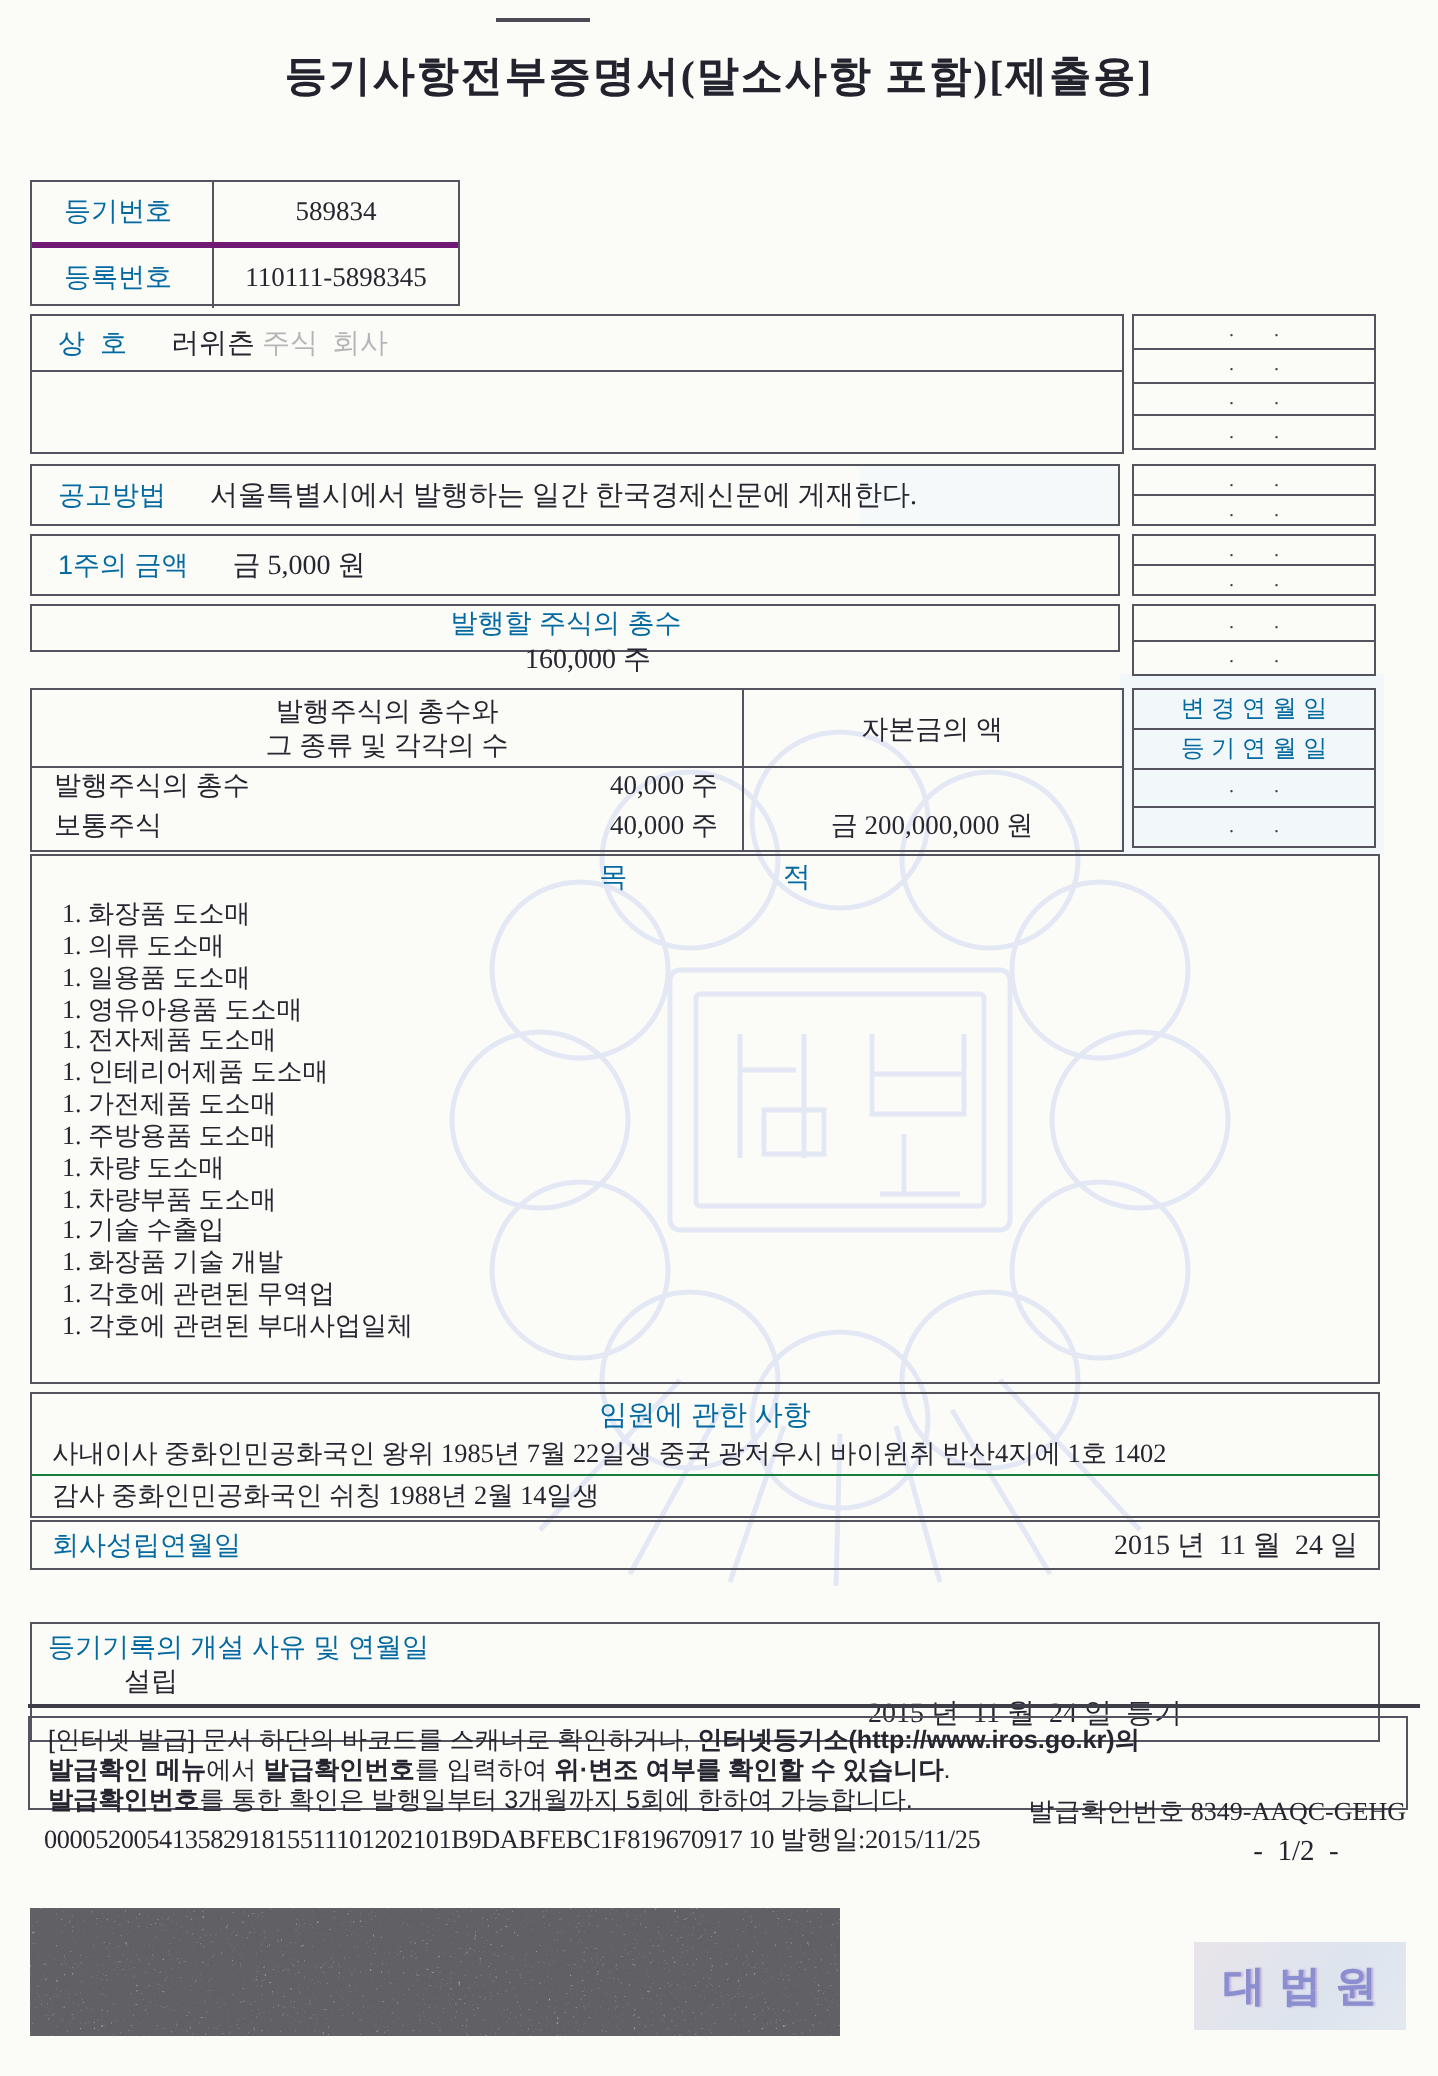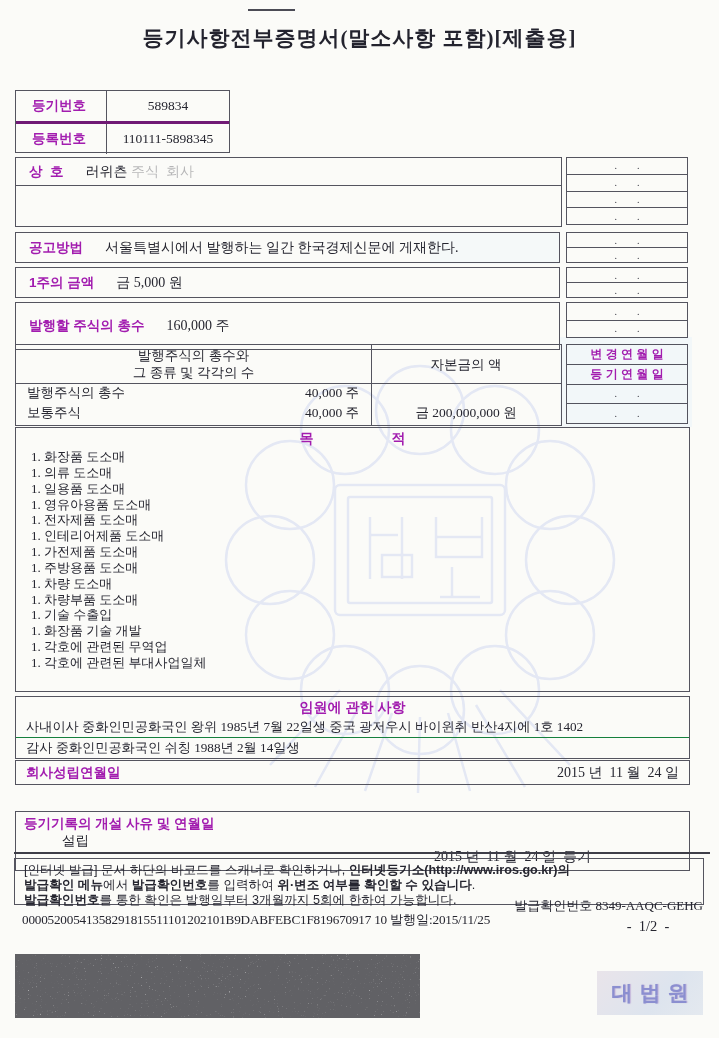--- a/index.html
+++ b/index.html
@@ -2,21 +2,21 @@
 <html><head>
 <meta charset="utf-8">
 <style>
   html,body{margin:0;padding:0;background:#e9e9e7;}
   .page{position:relative;width:719px;height:1038px;background:#fbfbf8;overflow:hidden;
         font-family:"Liberation Serif","DejaVu Serif",serif;color:#262630;}
   .abs{position:absolute;}
   .box{position:absolute;border:1px solid #54545f;}
   .pre{white-space:pre;}
   .sans{font-family:"Liberation Sans","DejaVu Sans",sans-serif;}
-  .lbl{font-family:"Liberation Sans","DejaVu Sans",sans-serif;font-weight:bold;color:#a21caf;}
+  .lbl{font-family:"Liberation Sans","DejaVu Sans",sans-serif;font-weight:normal;color:#0369a1;}
   .title{position:absolute;top:24px;left:0;width:100%;text-align:center;font-size:21px;
          font-weight:bold;letter-spacing:1px;color:#23232e;margin:0;}
   .overline{position:absolute;left:248px;top:9px;width:47px;height:2px;background:#4b4b55;}
   
   .regrow{display:flex;height:30px;align-items:center;}
   .regrow + .regrow{border-top:3px solid #701a75;}
   .regrow .rl{width:90px;padding-left:16px;box-sizing:border-box;font-size:13.5px;}
   .regrow .rv{flex:1;text-align:center;font-size:13.5px;border-left:1px solid #54545f;align-self:stretch;
               display:flex;align-items:center;justify-content:center;}
   
@@ -120,21 +120,21 @@
 
   <div class="box frow" style="left:15px;top:267px;width:545px;height:31px;">
     <span class="lbl">1주의 금액</span>
     <span>금 5,000 원</span>
   </div>
   <div class="rbox" style="top:267px;height:31px;">
     <div class="dotrow pre">.        .</div>
     <div class="dotrow pre">.        .</div>
   </div>
 
-  <div class="box frow" style="left:15px;top:302px;width:545px;height:48px;">
+  <div class="box frow" style="left:15px;top:302px;width:545px;height:24px;flex-direction:column;">
     <span class="lbl">발행할 주식의 총수</span>
     <span>160,000 주</span>
   </div>
   <div class="rbox" style="top:302px;height:36px;">
     <div class="dotrow pre">.        .</div>
     <div class="dotrow pre">.        .</div>
   </div>
 
   <div class="box" style="left:15px;top:344px;width:545px;height:80px;">
     <div class="capvert"></div>

